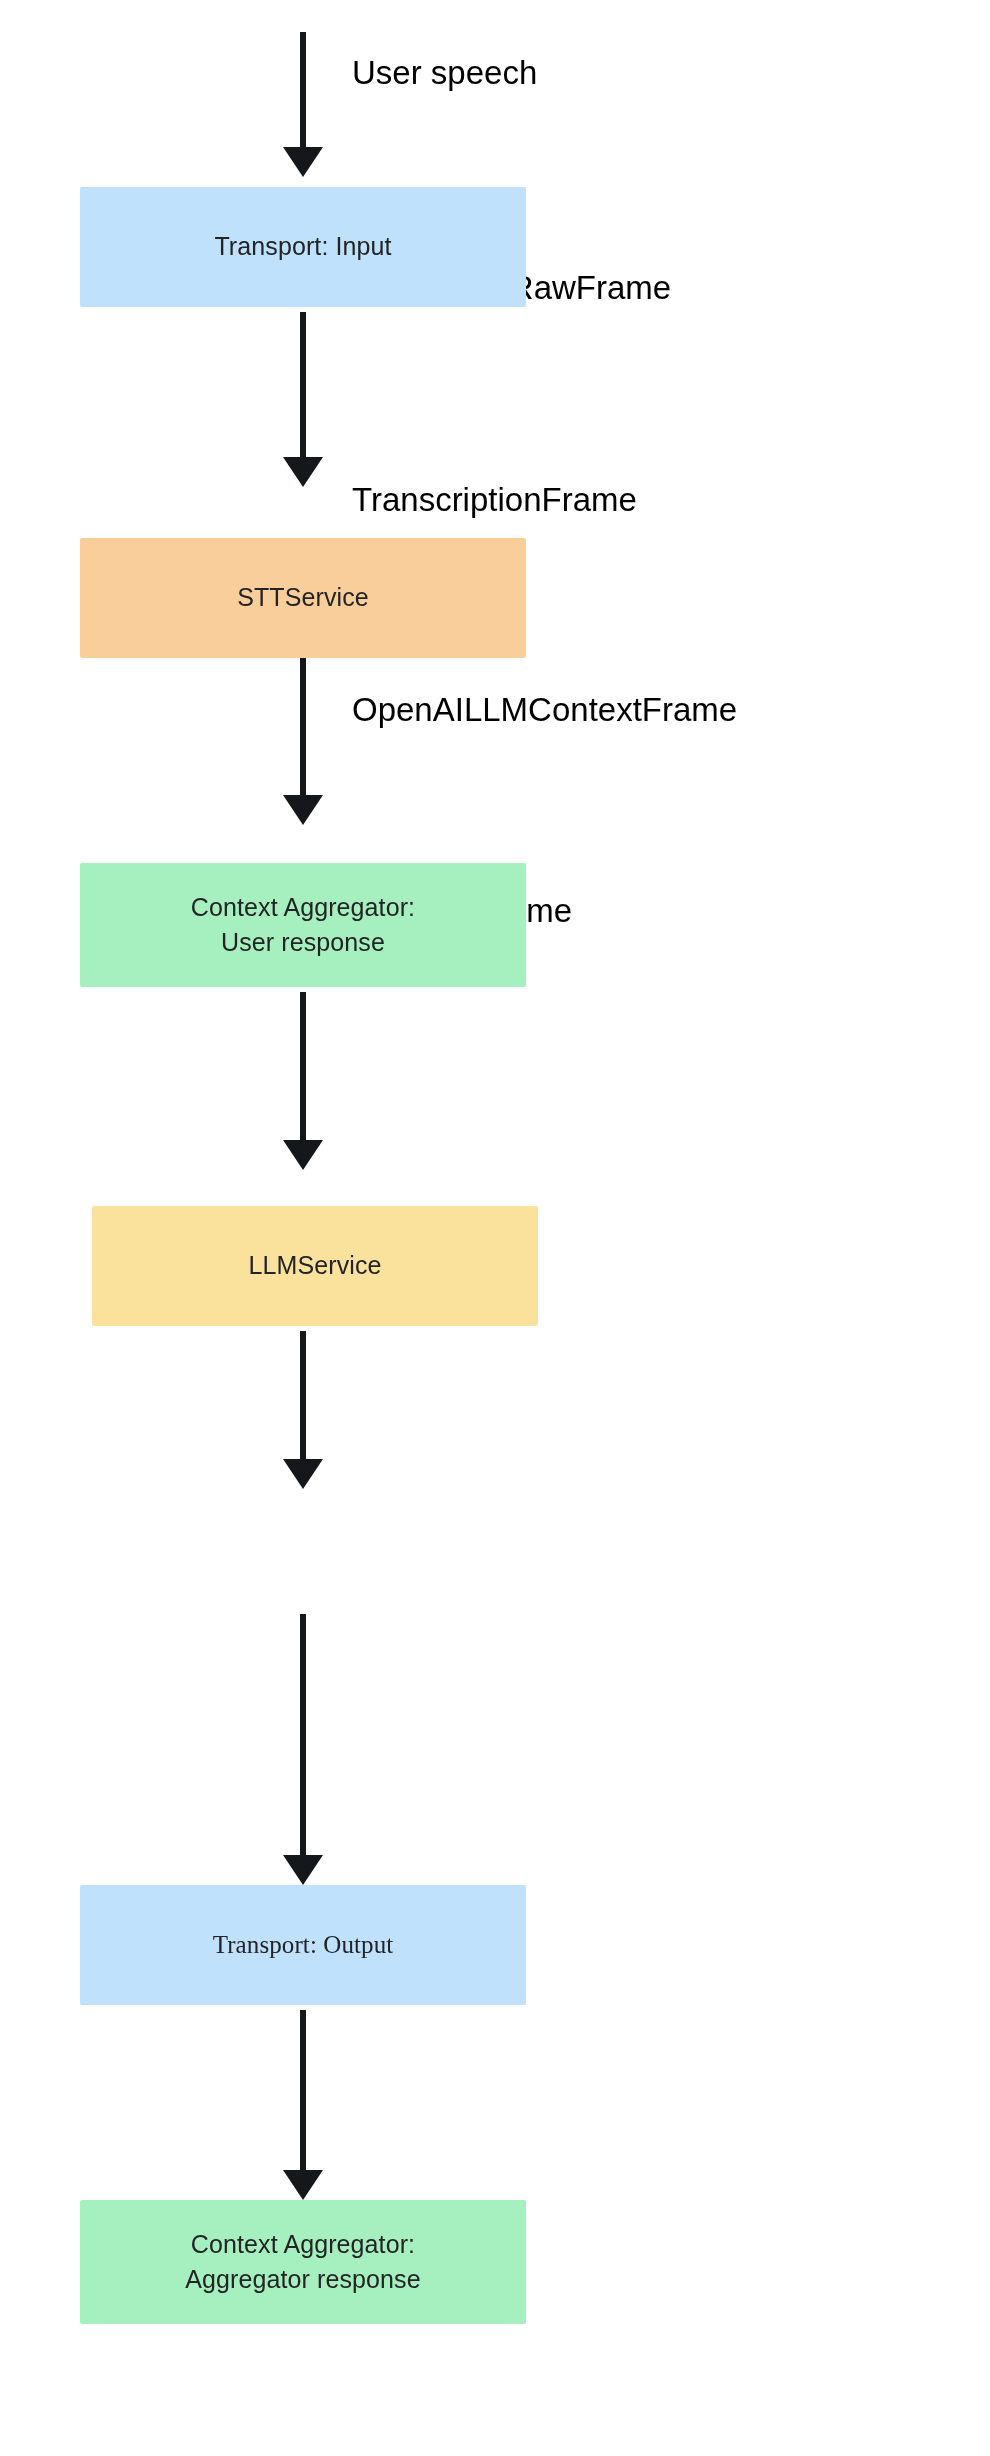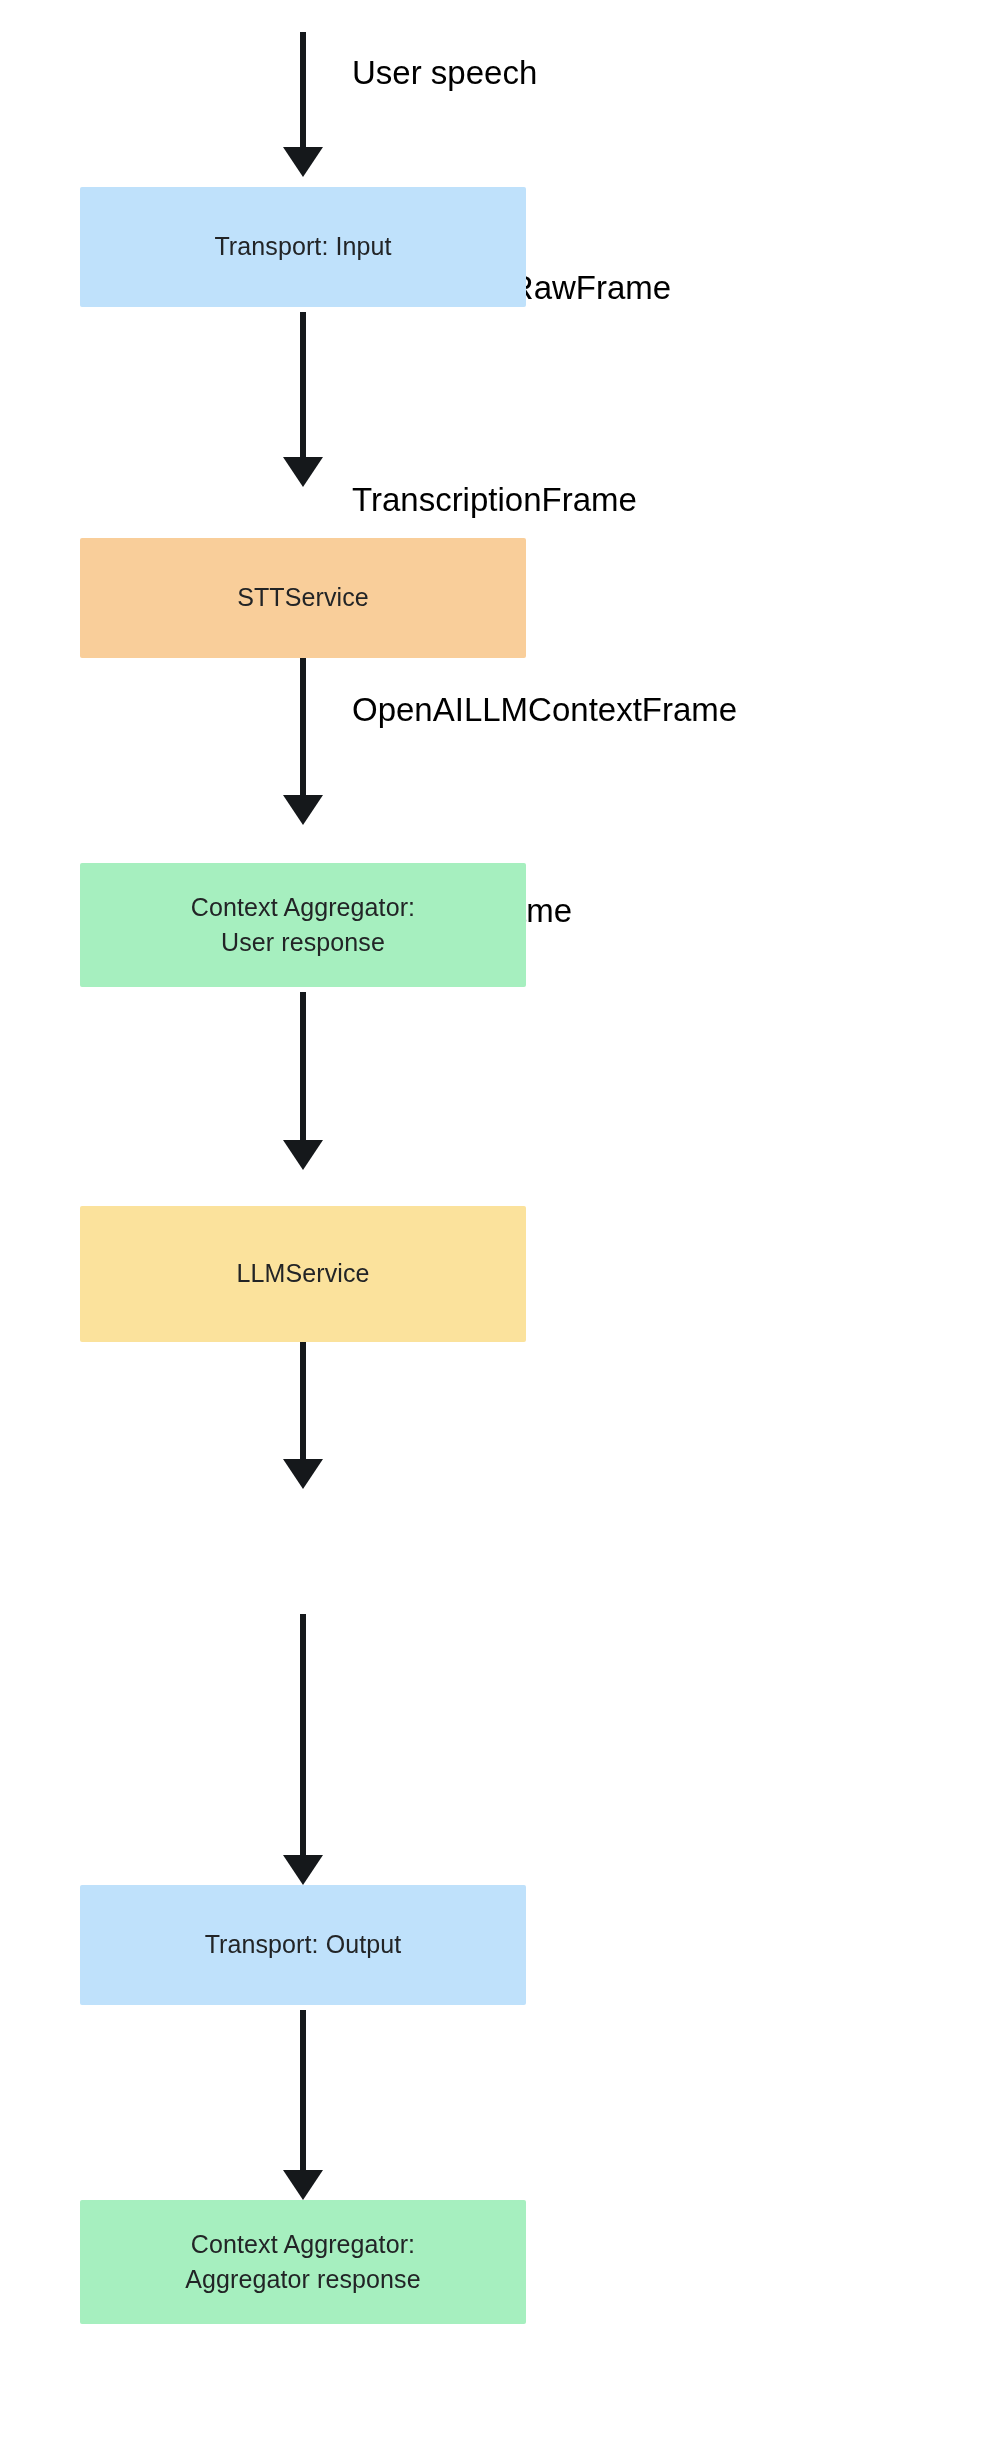--- a/index.html
+++ b/index.html
@@ -136,26 +136,26 @@
 
   <div class="node" style="top:525px;height:120px;background:#f9ce9a;margin-top:13px;">
     <span class="label-line">STTService</span>
   </div>
 
   <div class="node" style="top:863px;height:124px;background:#a6efbf;">
     <span class="label-line">Context Aggregator:</span>
     <span class="label-line">User response</span>
   </div>
 
-  <div class="node" style="top:1206px;height:136px;background:#fbe29c;">
+  <div class="node" style="top:1206px;height:120px;background:#fbe29c;margin-left:12px;">
     <span class="label-line">LLMService</span>
   </div>
 
 
-  <div class="node" style="top:1885px;height:120px;background:#bfe1fb;">
+  <div class="node" style="top:1885px;height:120px;background:#bfe1fb;font-family:Liberation Serif, serif;">
     <span class="label-line">Transport: Output</span>
   </div>
 
   <div class="node" style="top:2200px;height:124px;background:#a6efbf;">
     <span class="label-line">Context Aggregator:</span>
     <span class="label-line">Aggregator response</span>
   </div>
 
 </div>
 

